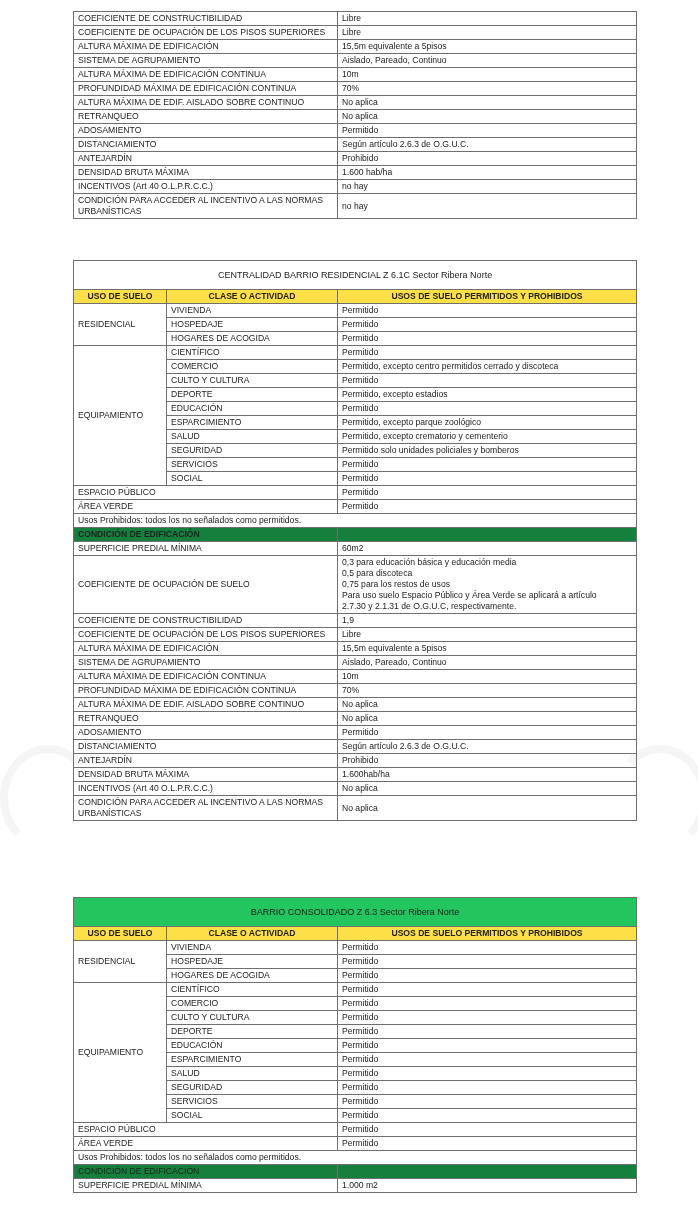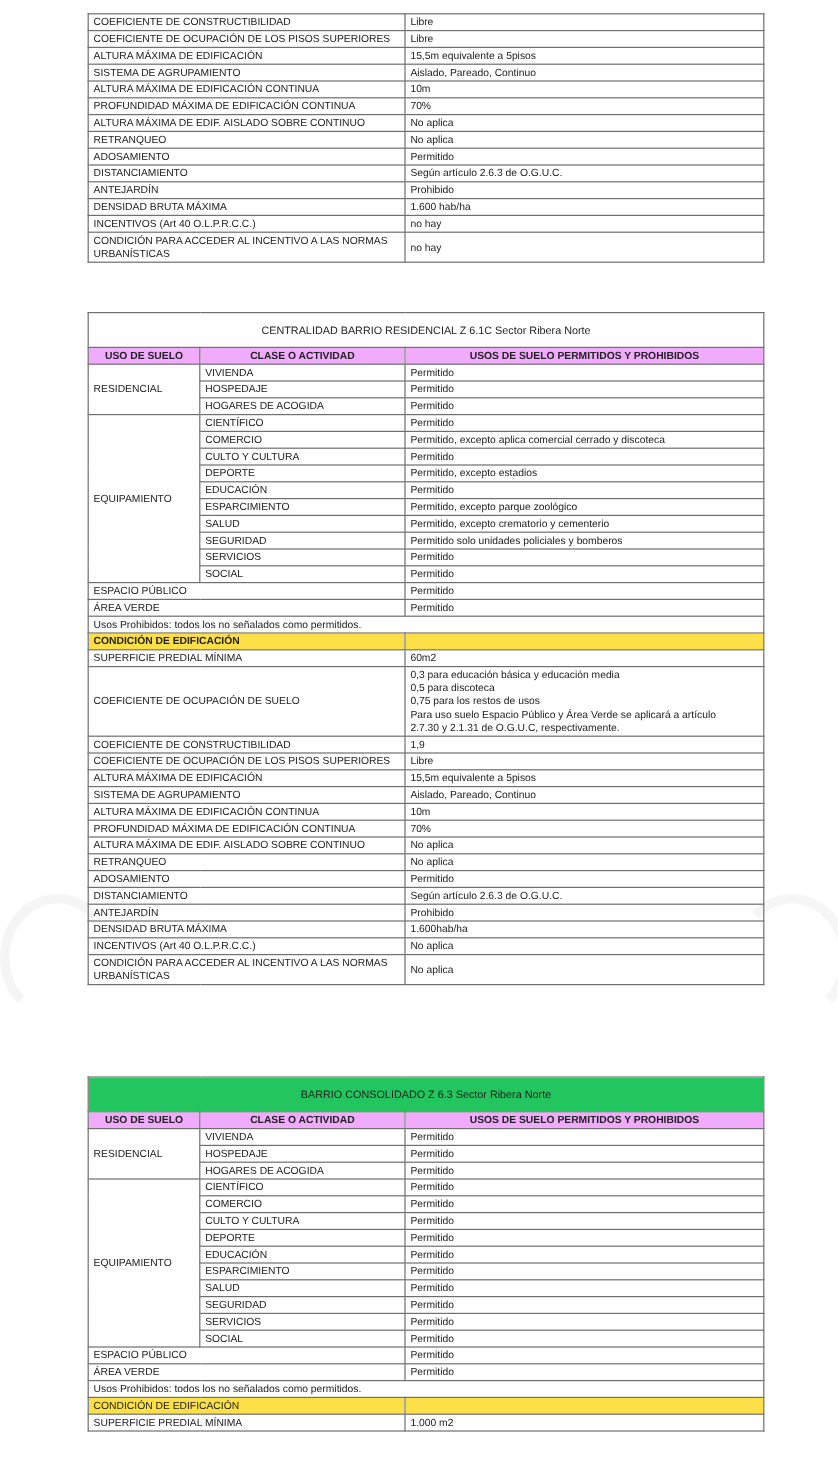--- a/index.html
+++ b/index.html
@@ -21,23 +21,23 @@
   }
   td, th {
     border: 1px solid #6f6f6f; padding: 1px 4px; vertical-align: middle;
     text-align: left; font-weight: normal; white-space: nowrap; overflow: hidden;
   }
   td.wrap { white-space: normal; }
   .t-title {
     font-weight: normal; text-align: center; font-size: 9px; height: 26px;
   }
   .hdr th {
-    background: #f0abfc; font-weight: bold; text-align: center; font-size: 8.6px;
-  }
-  .cond td { background: #fde047; }
+    background: #fde047; font-weight: bold; text-align: center; font-size: 8.6px;
+  }
+  .cond td { background: #15803d; }
   .cond td.bold { font-weight: bold; }
   .grp { vertical-align: middle; }
   #t1 { top: 11px; }
   #t2 { top: 260px; }
   #t3 { top: 897px; }
 </style>
 </head>
 <body>
 
 <div class="watermark wm-left"></div>
@@ -141,21 +141,21 @@
         <td>HOGARES DE ACOGIDA</td>
         <td>Permitido</td>
       </tr>
       <tr>
         <td rowspan="10" class="grp">EQUIPAMIENTO</td>
         <td>CIENTÍFICO</td>
         <td>Permitido</td>
       </tr>
       <tr>
         <td>COMERCIO</td>
-        <td>Permitido, excepto aplica comercial cerrado y discoteca</td>
+        <td>Permitido, excepto centro permitidos cerrado y discoteca</td>
       </tr>
       <tr>
         <td>CULTO Y CULTURA</td>
         <td>Permitido</td>
       </tr>
       <tr>
         <td>DEPORTE</td>
         <td>Permitido, excepto estadios</td>
       </tr>
       <tr>

